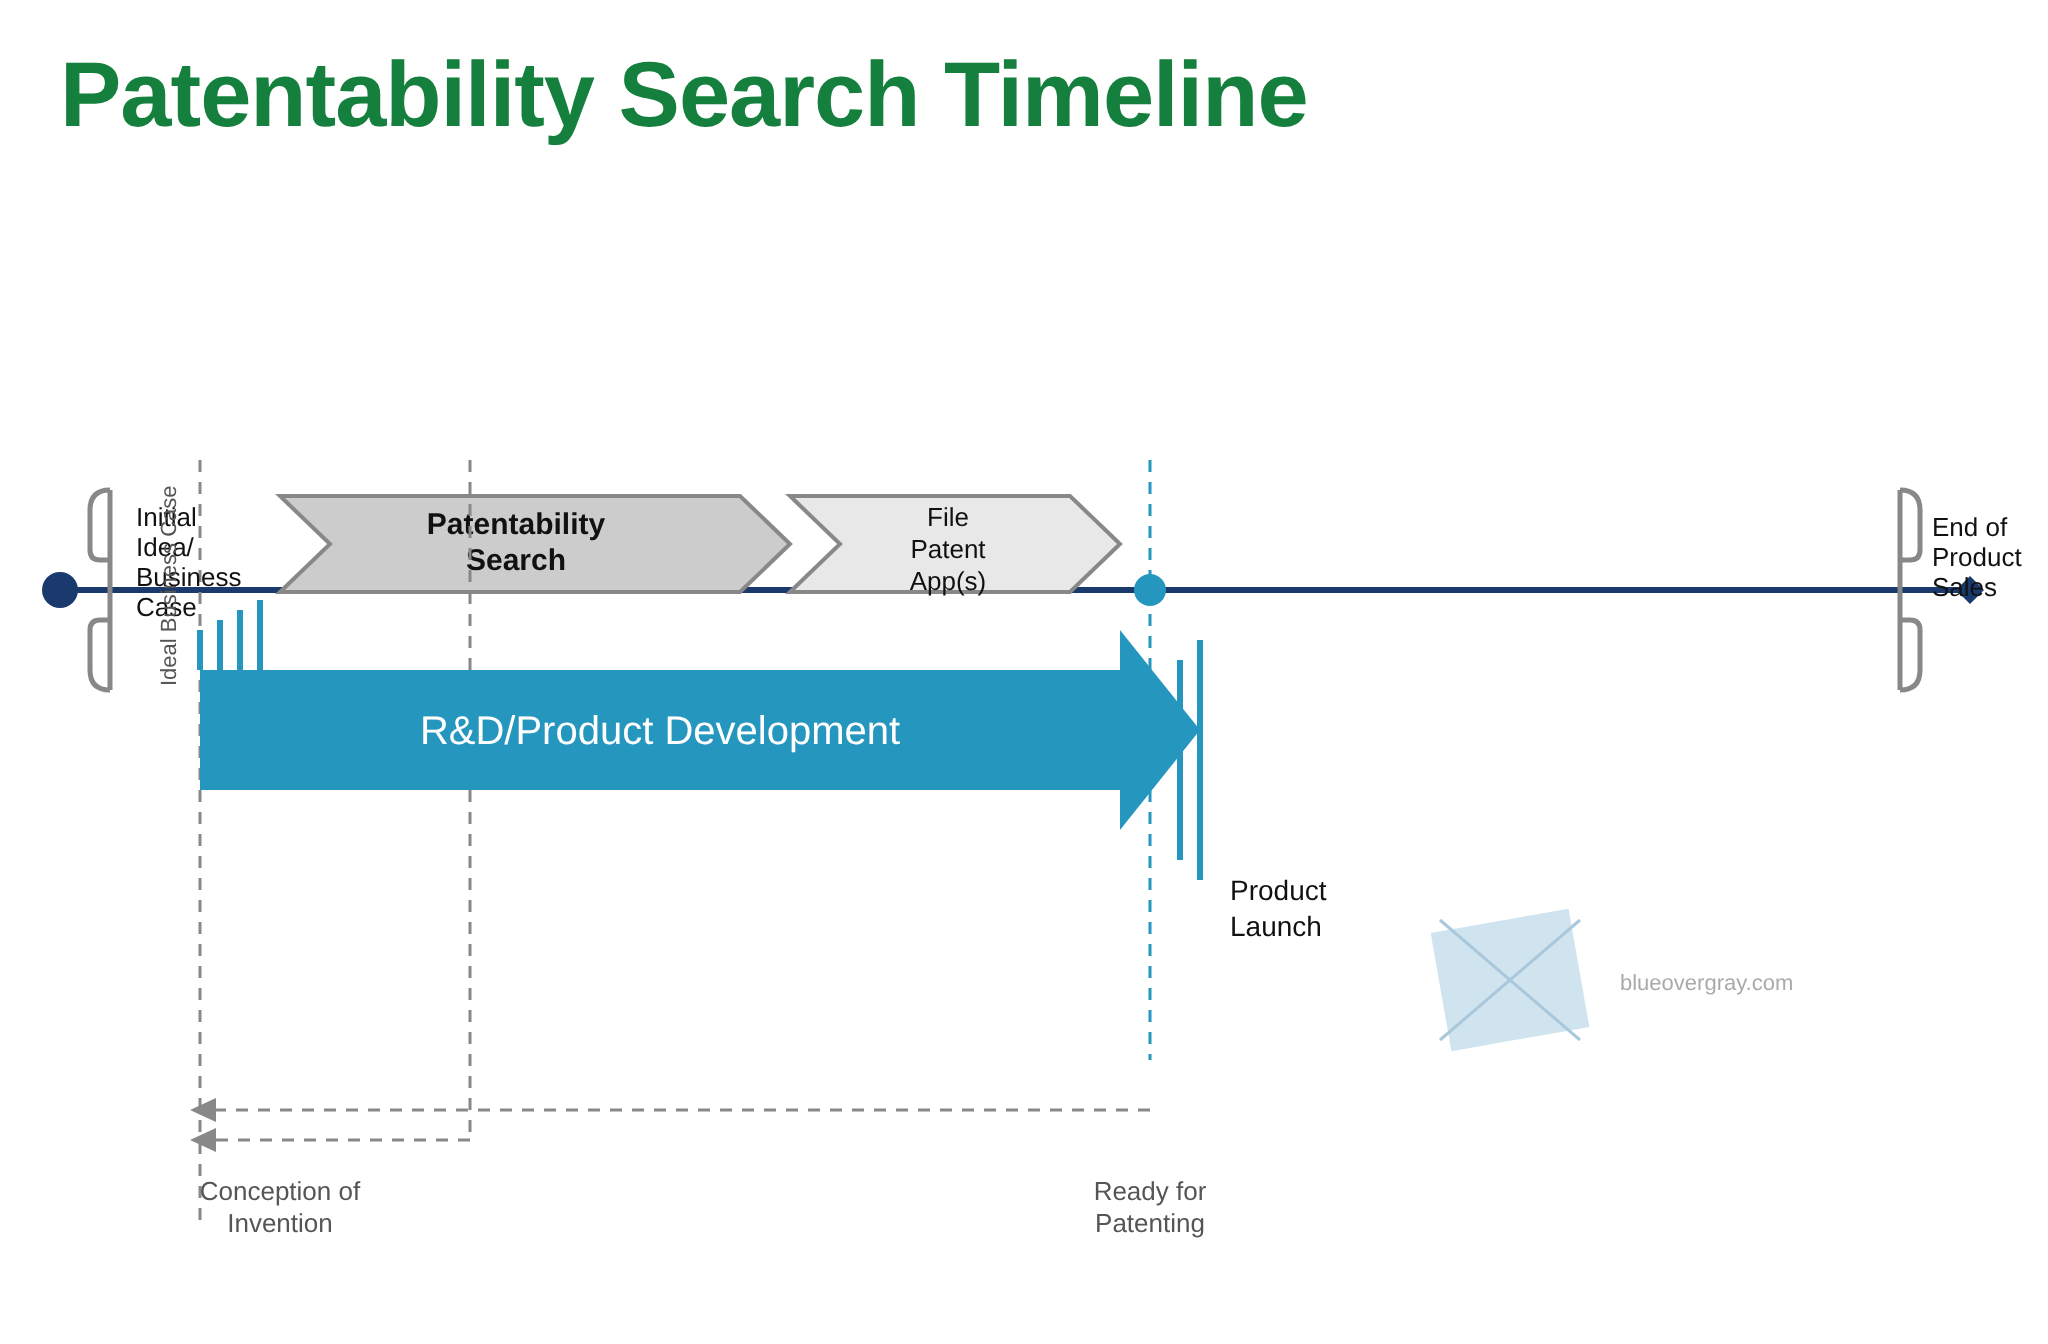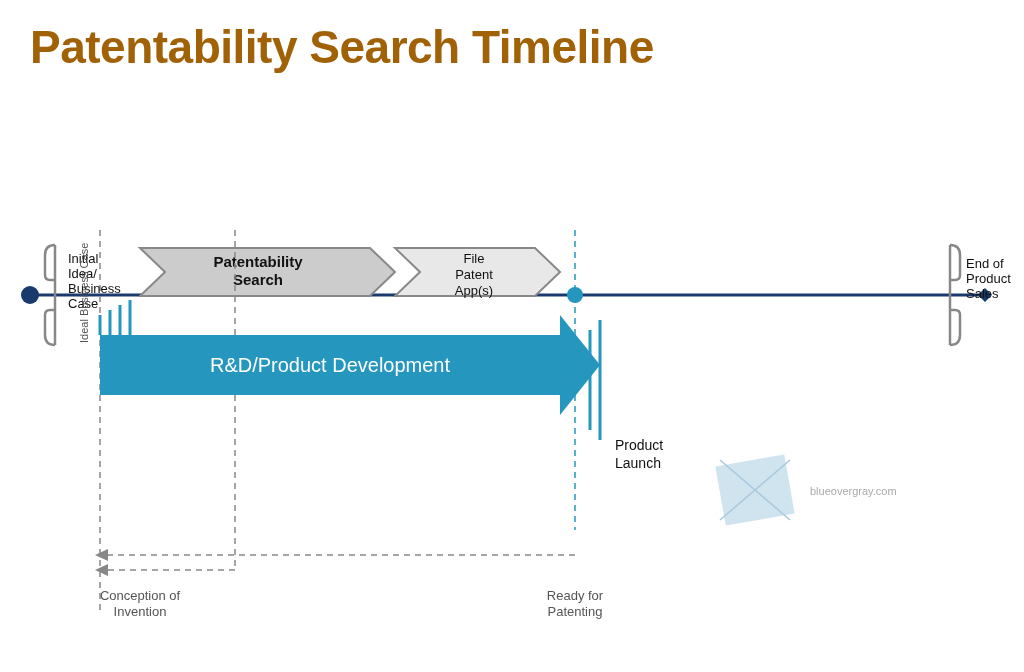--- a/index.html
+++ b/index.html
@@ -13,21 +13,21 @@
     }
     .container {
       width: 1024px;
       height: 672px;
       position: relative;
       padding: 20px 30px;
     }
     .title {
       font-size: 46px;
       font-weight: 900;
-      color: #a16207;
+      color: #15803d;
       text-align: left;
       margin-bottom: 30px;
       letter-spacing: -0.5px;
     }
     
     .diagram {
       position: absolute;
       top: 100px;
       left: 0;
       width: 1024px;

